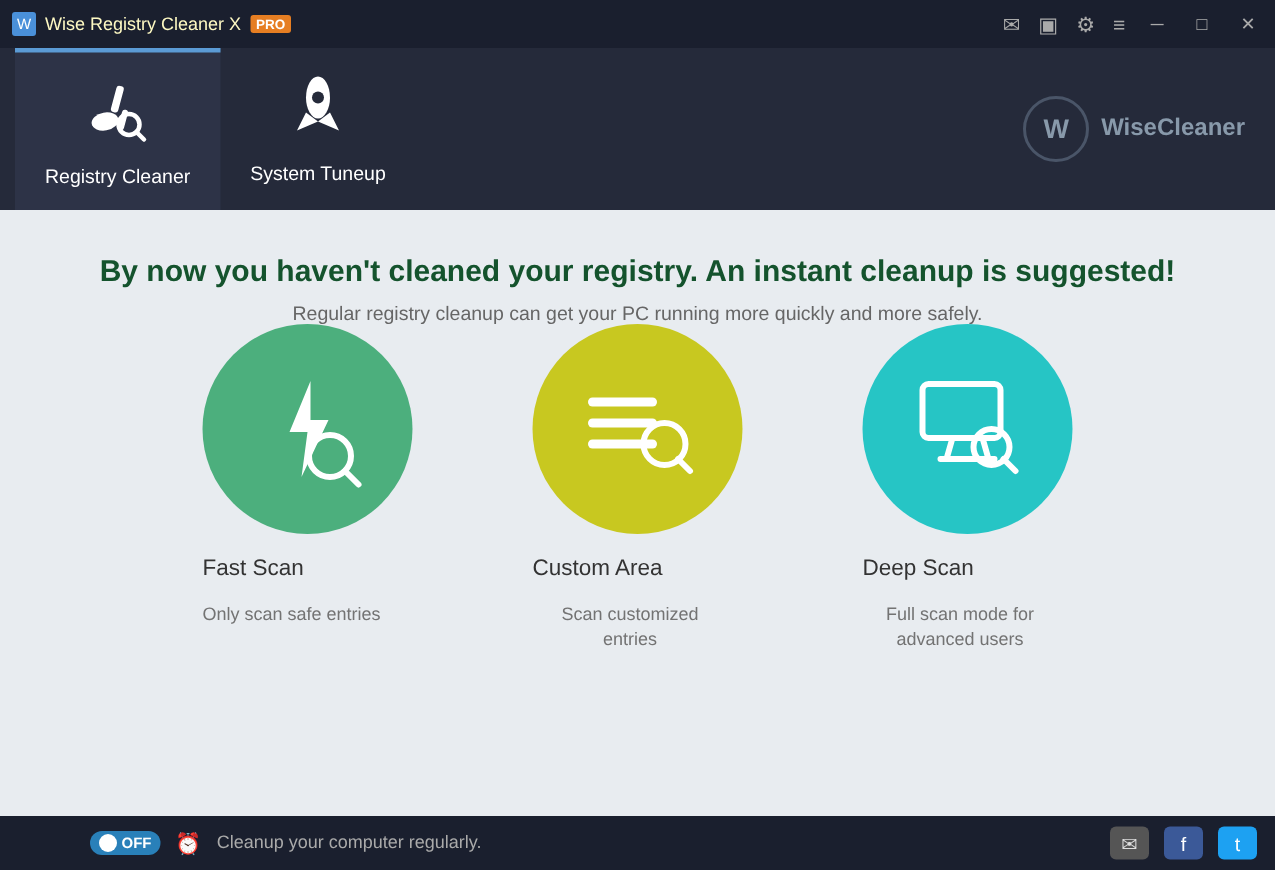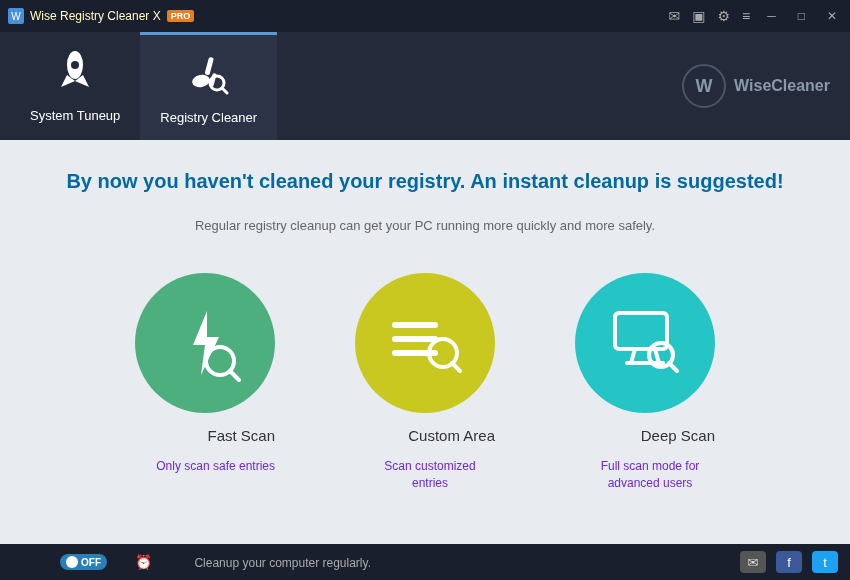--- a/index.html
+++ b/index.html
@@ -135,42 +135,41 @@
       height: calc(580px - 32px - 108px - 36px);
       display: flex;
       flex-direction: column;
       align-items: center;
       padding: 30px 20px 20px;
     }
 
     .headline {
       font-size: 20px;
       font-weight: bold;
-      color: #0369a1;
+      color: #14532d;
       text-align: left;
-      margin-bottom: 25px;
+      margin-bottom: 8px;
     }
     .subheadline {
       font-size: 13px;
       color: #666;
       text-align: center;
-      margin-bottom: 40px;
     }
 
     .scan-options {
       display: flex;
       gap: 80px;
       align-items: flex-start;
       justify-content: center;
     }
 
     .scan-option {
       display: flex;
       flex-direction: column;
-      align-items: flex-end;
+      align-items: flex-start;
       gap: 14px;
       cursor: pointer;
     }
 
     .scan-circle {
       width: 140px;
       height: 140px;
       border-radius: 50%;
       display: flex;
       align-items: center;
@@ -186,39 +185,39 @@
       height: 80px;
     }
 
     .scan-title {
       font-size: 15px;
       color: #333;
       font-weight: 500;
     }
     .scan-desc {
       font-size: 12px;
-      color: #6d28d9;
+      color: #737373;
       text-align: center;
       max-width: 130px;
       line-height: 1.4;
     }
 
     
     .status-bar {
       display: flex;
       align-items: center;
       justify-content: space-between;
       background: #1a1f2e;
       height: 36px;
       padding: 0 12px;
     }
     .status-left {
       display: flex;
-      align-items: flex-end;
-      gap: 28px;
+      align-items: flex-start;
+      gap: 10px;
       padding-left: 48px;
     }
     .toggle-off {
       background: #2980b9;
       border-radius: 10px;
       padding: 2px 6px;
       font-size: 10px;
       font-weight: bold;
       color: white;
       display: flex;
@@ -227,21 +226,20 @@
     }
     .toggle-dot {
       width: 12px;
       height: 12px;
       background: white;
       border-radius: 50%;
     }
     .status-text {
       color: #aaa;
       font-size: 12px;
-      margin-left: 14px;
     }
     .status-icon {
       color: #aaa;
       font-size: 14px;
     }
     .status-right {
       display: flex;
       gap: 10px;
     }
     .status-right-btn {
@@ -273,48 +271,48 @@
     <span class="title-bar-icon-btn">⚙</span>
     <span class="title-bar-icon-btn">≡</span>
     <span class="win-btn">─</span>
     <span class="win-btn">□</span>
     <span class="win-btn win-close">✕</span>
   </div>
 </div>
 
 <div class="nav-bar">
 
+  <div class="nav-item active">
+    <span class="nav-icon">
+      <svg width="44" height="44" viewBox="0 0 44 44" fill="none">
+
+        <rect x="20" y="6" width="5" height="18" rx="2" fill="white" transform="rotate(15 22 14)"></rect>
+        <ellipse cx="14" cy="30" rx="9" ry="6" fill="white" transform="rotate(-10 14 30)"></ellipse>
+        <rect x="24" y="22" width="4" height="14" rx="2" fill="white" transform="rotate(15 26 29)"></rect>
+
+        <circle cx="30" cy="32" r="7" stroke="white" stroke-width="3" fill="none"></circle>
+        <line x1="35" y1="37" x2="40" y2="42" stroke="white" stroke-width="3" stroke-linecap="round"></line>
+      </svg>
+    </span>
+    <span class="nav-label">Registry Cleaner</span>
+  </div>
+
   <div class="nav-item">
     <span class="nav-icon">
       <svg width="44" height="44" viewBox="0 0 44 44" fill="white">
 
         <ellipse cx="22" cy="16" rx="8" ry="14" fill="white"></ellipse>
         <polygon points="14,26 8,38 22,32" fill="white"></polygon>
         <polygon points="30,26 36,38 22,32" fill="white"></polygon>
         <circle cx="22" cy="16" r="4" fill="#252a3a"></circle>
       </svg>
     </span>
     <span class="nav-label">System Tuneup</span>
   </div>
 
-  <div class="nav-item active">
-    <span class="nav-icon">
-      <svg width="44" height="44" viewBox="0 0 44 44" fill="none">
-
-        <rect x="20" y="6" width="5" height="18" rx="2" fill="white" transform="rotate(15 22 14)"></rect>
-        <ellipse cx="14" cy="30" rx="9" ry="6" fill="white" transform="rotate(-10 14 30)"></ellipse>
-        <rect x="24" y="22" width="4" height="14" rx="2" fill="white" transform="rotate(15 26 29)"></rect>
-
-        <circle cx="30" cy="32" r="7" stroke="white" stroke-width="3" fill="none"></circle>
-        <line x1="35" y1="37" x2="40" y2="42" stroke="white" stroke-width="3" stroke-linecap="round"></line>
-      </svg>
-    </span>
-    <span class="nav-label">Registry Cleaner</span>
-  </div>
-
 
   <div class="nav-logo">
     <div class="nav-logo-circle">
       <span>W</span>
     </div>
     <span class="nav-logo-text">WiseCleaner</span>
   </div>
 </div>
 
 <div class="main-content">

